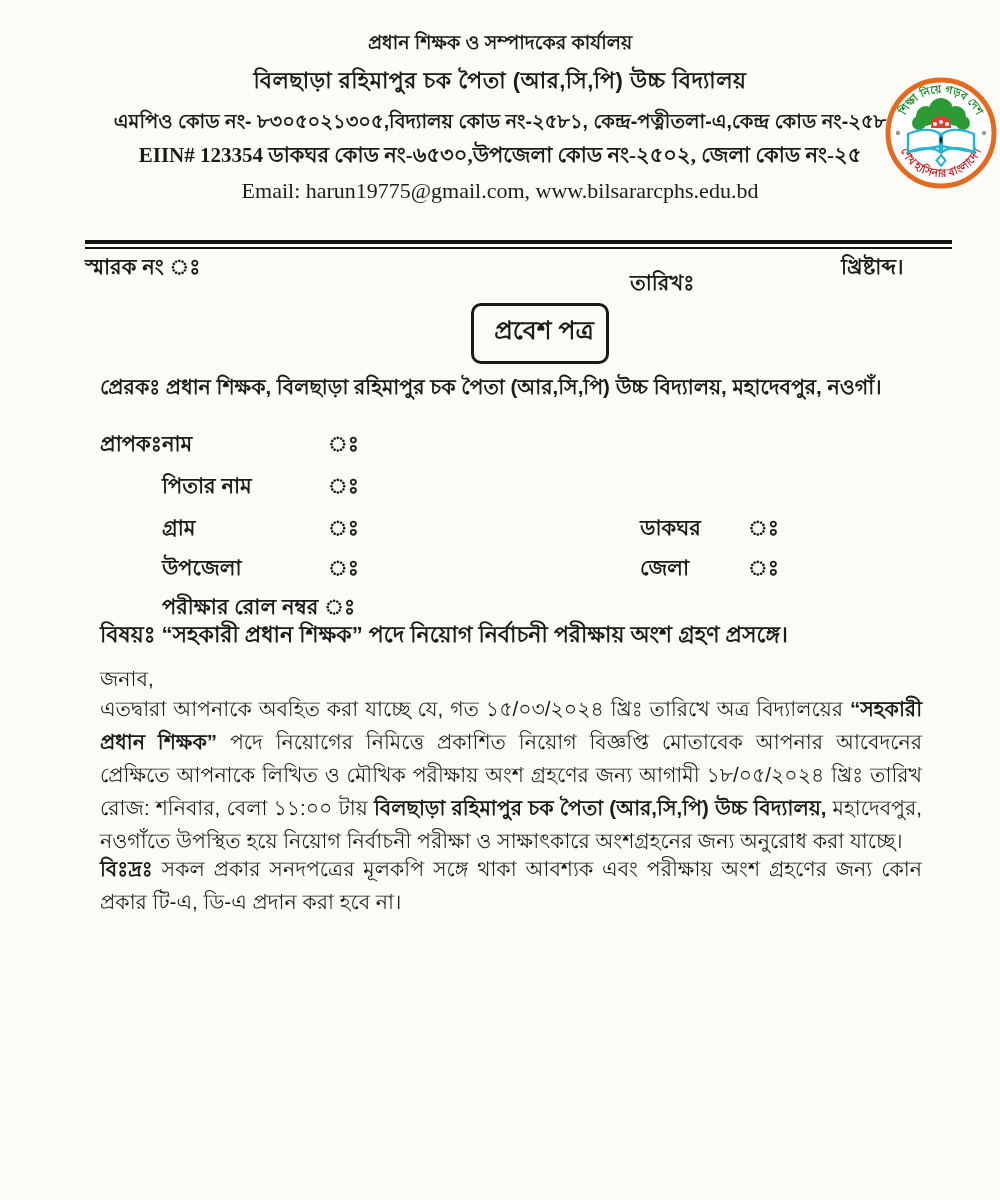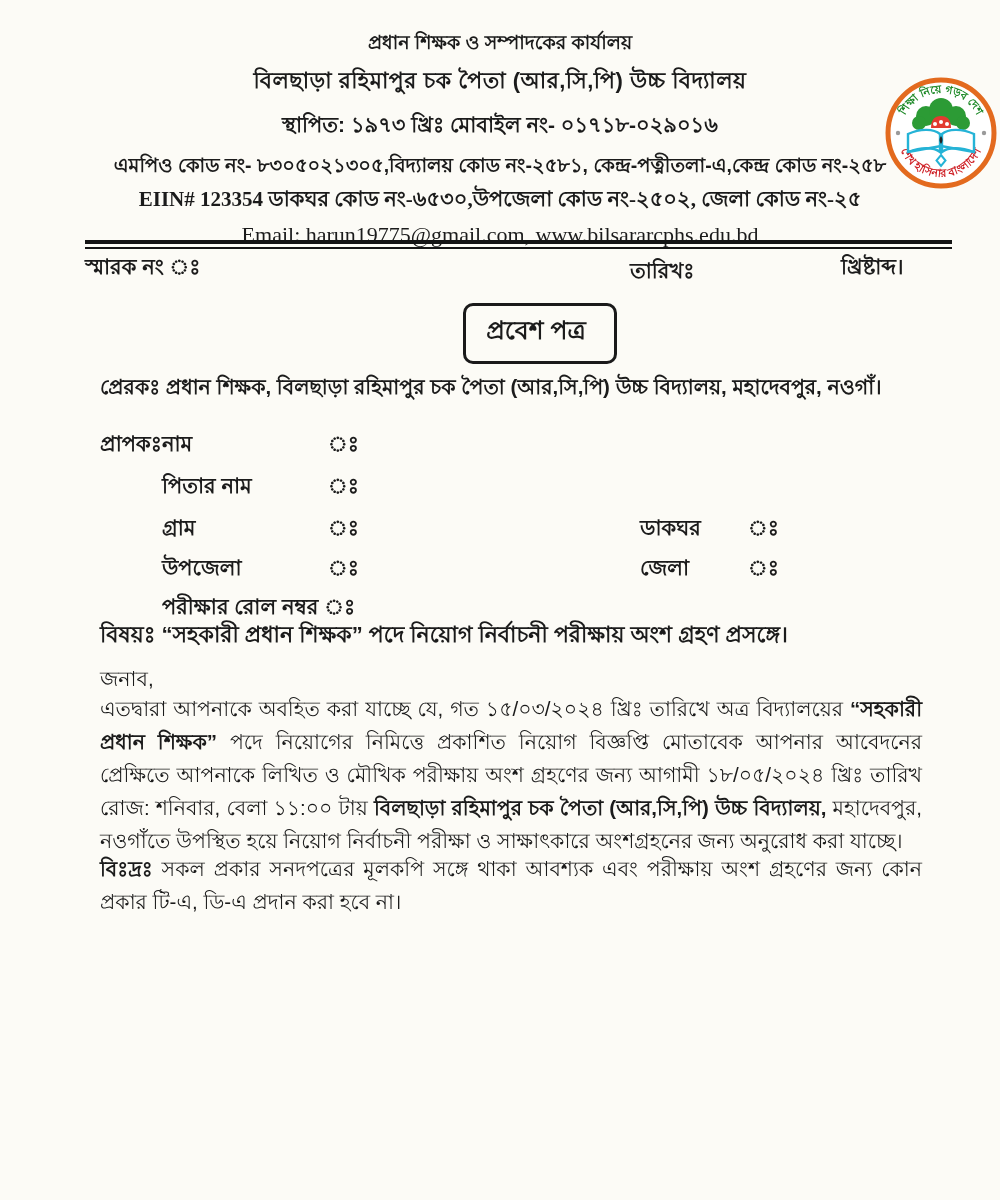--- a/index.html
+++ b/index.html
@@ -24,28 +24,28 @@
   .mpo-line{font-size:19.5px;font-weight:700;margin-top:7px;}
   .eiin-line{font-family:"Liberation Serif","DejaVu Serif",serif;font-size:21px;font-weight:700;margin-top:0;}
   .email-line{font-family:"Liberation Serif","DejaVu Serif",serif;font-size:22px;margin-top:4px;}
 
   .hdr-rule{left:85px;right:48px;top:240px;height:3px;
     border-top:4px solid #151515;border-bottom:2px solid #151515;}
 
   
   .memo-row{left:85px;right:50px;top:251px;height:30px;font-size:21px;font-weight:700;}
   .memo-label{position:absolute;left:0;top:0;}
-  .date-label{position:absolute;left:545px;top:4px;text-align:right;}
+  .date-label{position:absolute;left:545px;top:16px;text-align:right;}
   .era-label{position:absolute;left:756px;top:0;}
 
   
   .title-wrap{left:0;top:303px;width:100%;text-align:center;}
   .title-box{display:inline-block;transform:translateX(40px);
     border:3.5px solid #1a1a1a;border-radius:10px;
-    padding:5px 28px 7px 20px;font-size:25px;font-weight:700;background:#fcfbf6;}
+    padding:5px 12px 7px 20px;font-size:25px;font-weight:700;background:#fcfbf6;}
 
   
   .sender-line{left:100px;right:58px;top:372px;font-size:20.5px;font-weight:700;}
   .recipient{left:100px;right:58px;top:428px;height:190px;font-size:21px;font-weight:600;}
   .r-row{position:absolute;left:0;right:0;height:30px;}
   .r0{top:0;} .r1{top:42px;} .r2{top:84px;text-align:right;} .r3{top:124px;} .r4{top:163px;}
   .r-lab{position:absolute;left:62px;} .r-col{position:absolute;left:228px;}
   .r-lab-r{position:absolute;left:540px;} .r-col-r{position:absolute;left:648px;}
   .recipient-label{position:absolute;left:0;top:0;}
   .roll-label{position:absolute;left:62px;}
@@ -100,21 +100,20 @@
       <path d="M 90,58 C 77,52 64,53 58,58 L 58,76 C 64,71 77,71 90,76 Z" fill="#ffffff" stroke="#25b3d6" stroke-width="2.4"></path>
       <path d="M 24,76 L 57,70 L 90,76" fill="none" stroke="#25b3d6" stroke-width="2.4"></path>
       <path d="M 57,60 q 3,4 0,8 q -3,-4 0,-8 Z" fill="#222222"></path>
       <path d="M 57,79 l 4.5,5.5 l -4.5,5.5 l -4.5,-5.5 Z" fill="none" stroke="#25b3d6" stroke-width="2"></path>
     </g>
   </svg>
 
   <div class="abs hdr">
     <div class="office-line">প্রধান শিক্ষক ও সম্পাদকের কার্যালয়</div>
     <div class="school-name">বিলছাড়া রহিমাপুর চক পৈতা (আর,সি,পি) উচ্চ বিদ্যালয়</div>
-    <div class="established-line">স্থাপিত: ১৯৭৩ খ্রিঃ মোবাইল নং- ০১৭১৮-০২৯০১৬</div>
     <div class="mpo-line">এমপিও কোড নং- ৮৩০৫০২১৩০৫,বিদ্যালয় কোড নং-২৫৮১, কেন্দ্র-পত্নীতলা-এ,কেন্দ্র কোড নং-২৫৮</div>
     <div class="eiin-line">EIIN# 123354 ডাকঘর কোড নং-৬৫৩০,উপজেলা কোড নং-২৫০২, জেলা কোড নং-২৫</div>
     <div class="email-line">Email: harun19775@gmail.com, www.bilsararcphs.edu.bd</div>
   </div>
 
   <div class="abs hdr-rule"></div>
 
   <div class="abs memo-row">
     <span class="memo-label">স্মারক নং ঃ</span>
     <span class="date-label">তারিখঃ</span>

